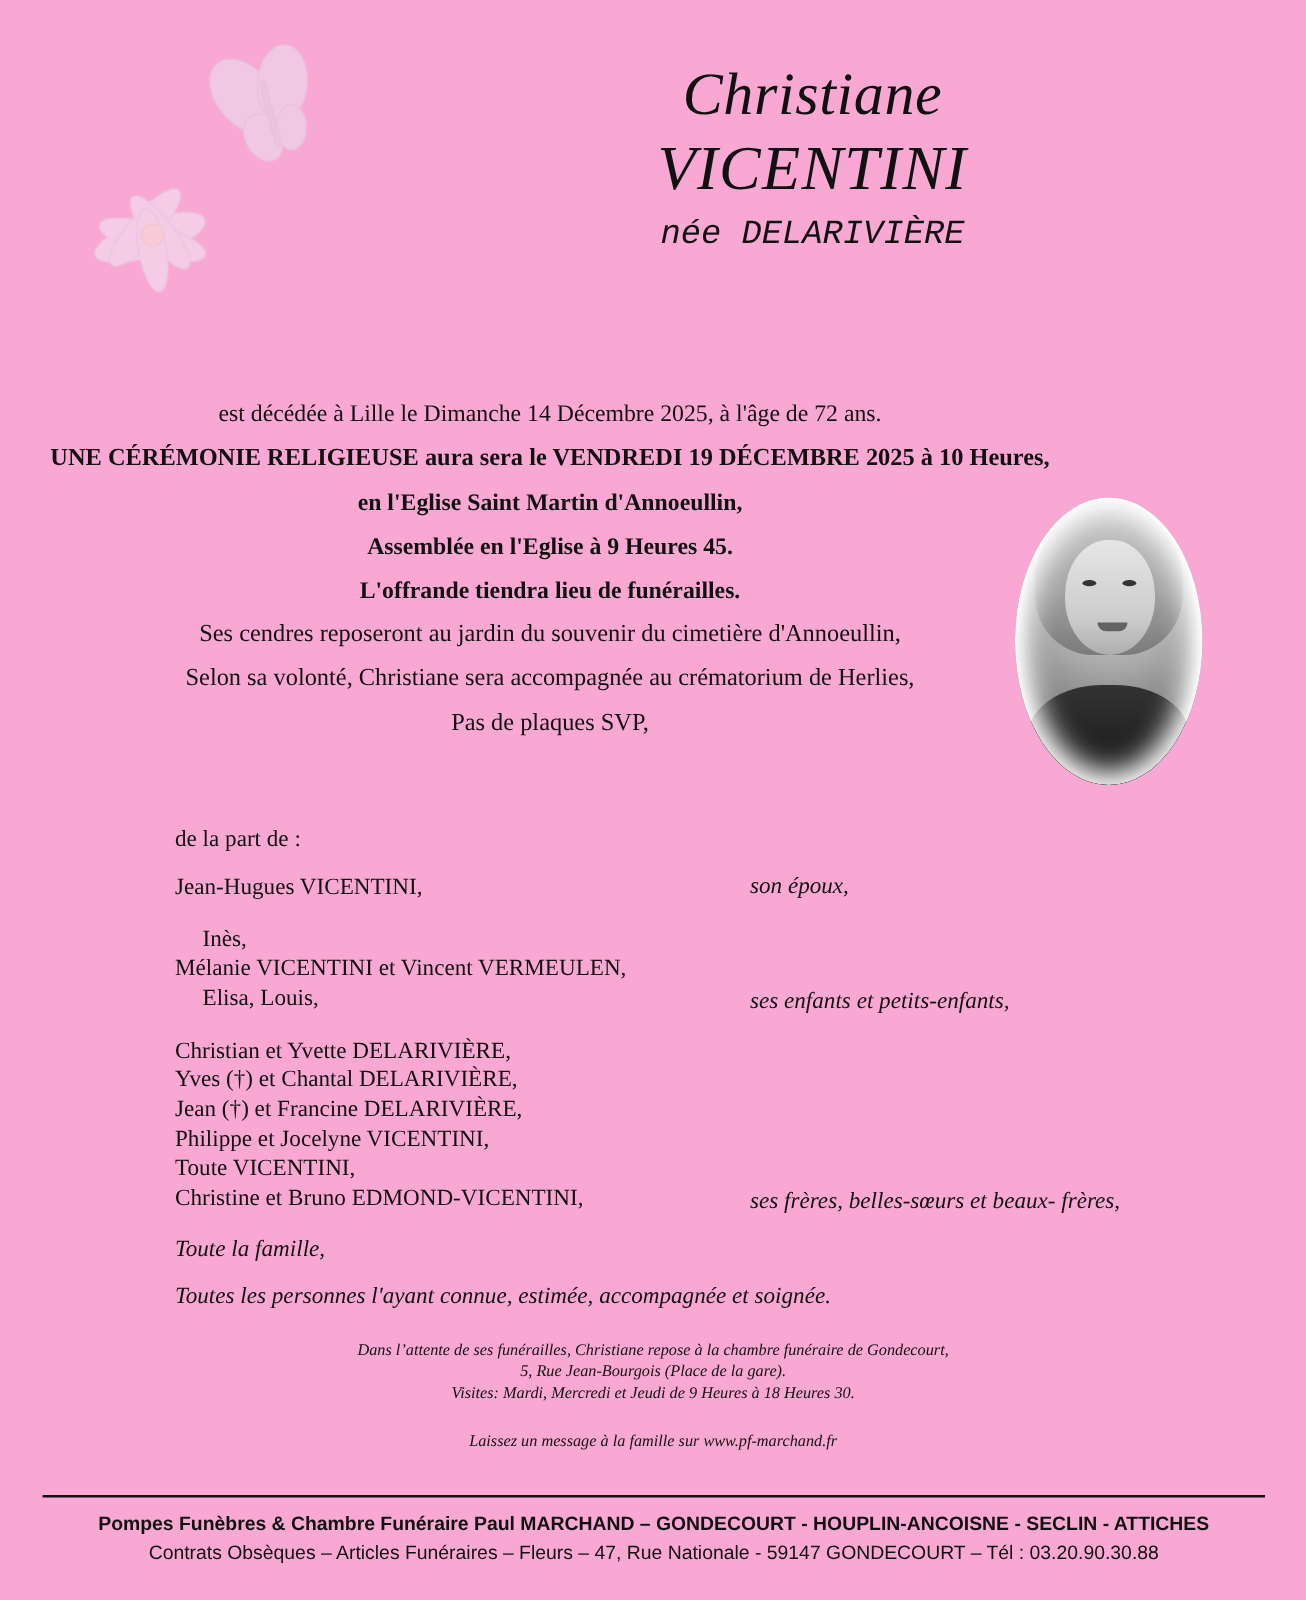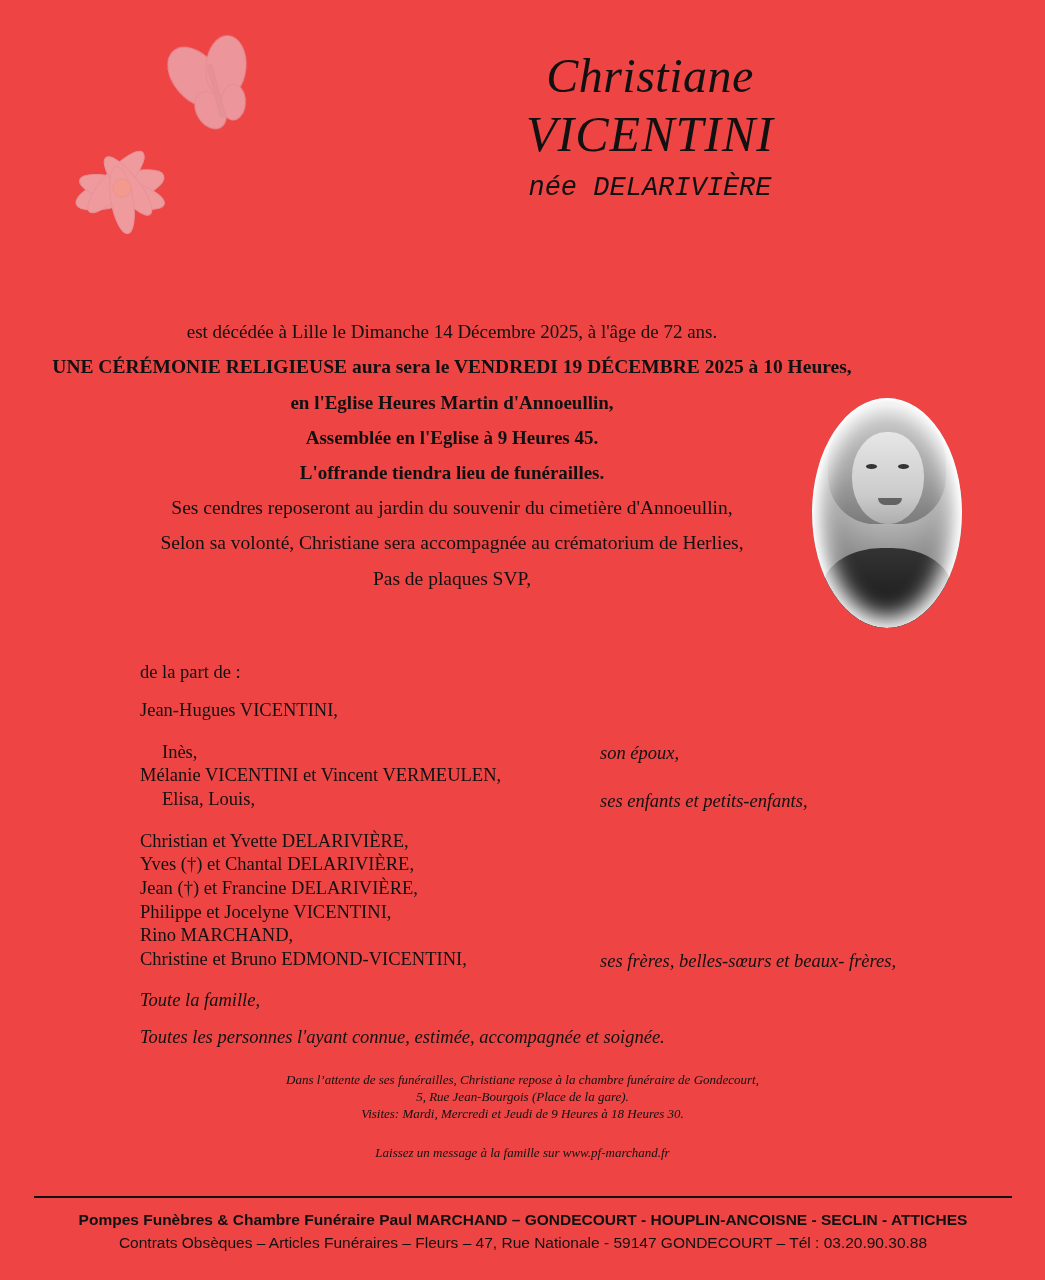--- a/index.html
+++ b/index.html
@@ -13,21 +13,21 @@
     font-family: "Liberation Serif", serif;
     color: #1a1a1a;
     position: relative;
     overflow: hidden;
   }
 
   .page {
     position: relative;
     width: 1045px;
     height: 1280px;
-    background: #ef4444;
+    background: #f9a8d4;
   }
 
   
   .deco {
     position: absolute;
     left: 30px;
     top: 20px;
     width: 260px;
     height: 240px;
     pointer-events: none;
@@ -134,21 +134,20 @@
   
   .announce {
     position: absolute;
     left: 40px;
     top: 322px;
     width: 800px;
     text-align: center;
     font-size: 19.5px;
     line-height: 1.0;
     color: #111;
-    margin-left: 12px;
   }
   .announce .line { margin-bottom: 16px; }
   .l-death { font-size: 19px; }
   .l-cer { font-size: 19.5px; font-weight: bold; }
   .l-cer .part2 { font-weight: bold; }
   .l-church { font-weight: bold; font-size: 19px; }
   .l-assem { font-weight: bold; font-size: 19px; }
   .l-offrande { font-weight: bold; font-size: 19px; }
   .l-volonte { font-size: 19.5px; }
   .l-cendres { font-size: 19.5px; }
@@ -168,21 +167,20 @@
     position: relative;
     margin-bottom: 18px;
   }
   .fam-names { line-height: 1.28; }
   .fam-names .indent { padding-left: 22px; }
   .fam-rel {
     position: absolute;
     left: 460px;
     font-style: italic;
     white-space: nowrap;
-    margin-top: 44px;
   }
   .fam-rel.r1 { top: 0px; }
   .fam-rel.bottom { bottom: 0px; }
   .fam-plain { margin-bottom: 16px; font-style: italic; }
 
   
   .closing {
     position: absolute;
     left: 40px;
     top: 1072px;
@@ -262,21 +260,21 @@
       <div class="p-mouth"></div>
       <div class="p-body"></div>
     </div>
   </div>
 
   <div class="announce">
     <div class="line l-death">est décédée à Lille le Dimanche 14 Décembre 2025, à l'âge de 72 ans.</div>
     <div class="line l-cer">
       <span>UNE CÉRÉMONIE RELIGIEUSE</span><span> aura sera </span><span class="part2">le VENDREDI 19 DÉCEMBRE 2025 à 10 Heures,</span>
     </div>
-    <div class="line l-church">en l'Eglise Heures Martin d'Annoeullin,</div>
+    <div class="line l-church">en l'Eglise Saint Martin d'Annoeullin,</div>
     <div class="line l-assem">Assemblée en l'Eglise à 9 Heures 45.</div>
     <div class="line l-offrande">L'offrande tiendra lieu de funérailles.</div>
     <div class="line l-cendres">Ses cendres reposeront au jardin du souvenir du cimetière d'Annoeullin,</div>
     <div class="line l-volonte">Selon sa volonté, Christiane sera accompagnée au crématorium de Herlies,</div>
     <div class="line l-plaques">Pas de plaques SVP,</div>
   </div>
 
   <div class="family">
     <div class="intro">de la part de :</div>
 
@@ -295,21 +293,21 @@
       </div>
       <div class="fam-rel bottom">ses enfants et petits-enfants,</div>
     </div>
 
     <div class="fam-group">
       <div class="fam-names">
         <div>Christian et Yvette DELARIVIÈRE,</div>
         <div>Yves (†) et Chantal DELARIVIÈRE,</div>
         <div>Jean (†) et Francine DELARIVIÈRE,</div>
         <div>Philippe et Jocelyne VICENTINI,</div>
-        <div>Rino MARCHAND,</div>
+        <div>Toute VICENTINI,</div>
         <div>Christine et Bruno EDMOND-VICENTINI,</div>
       </div>
       <div class="fam-rel bottom">ses frères, belles-sœurs et beaux- frères,</div>
     </div>
 
     <div class="fam-plain">Toute la famille,</div>
     <div class="fam-plain">Toutes les personnes l'ayant connue, estimée, accompagnée et soignée.</div>
   </div>
 
   <div class="closing">

